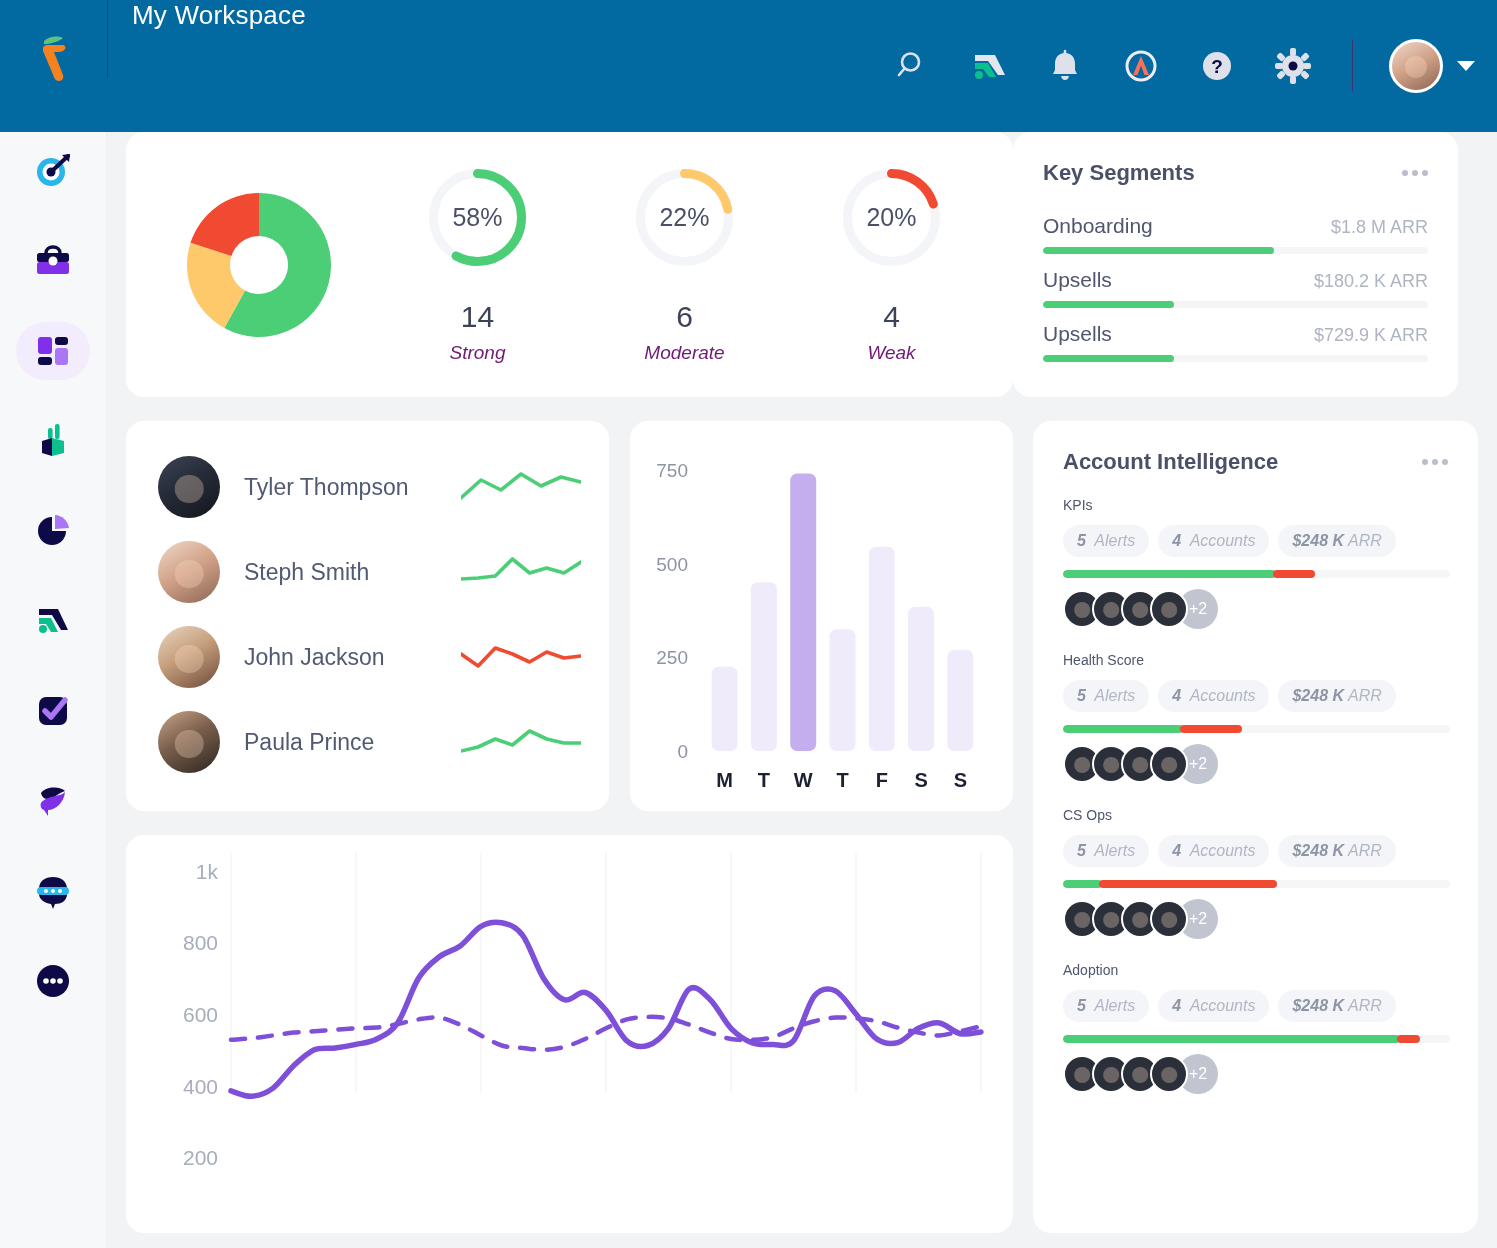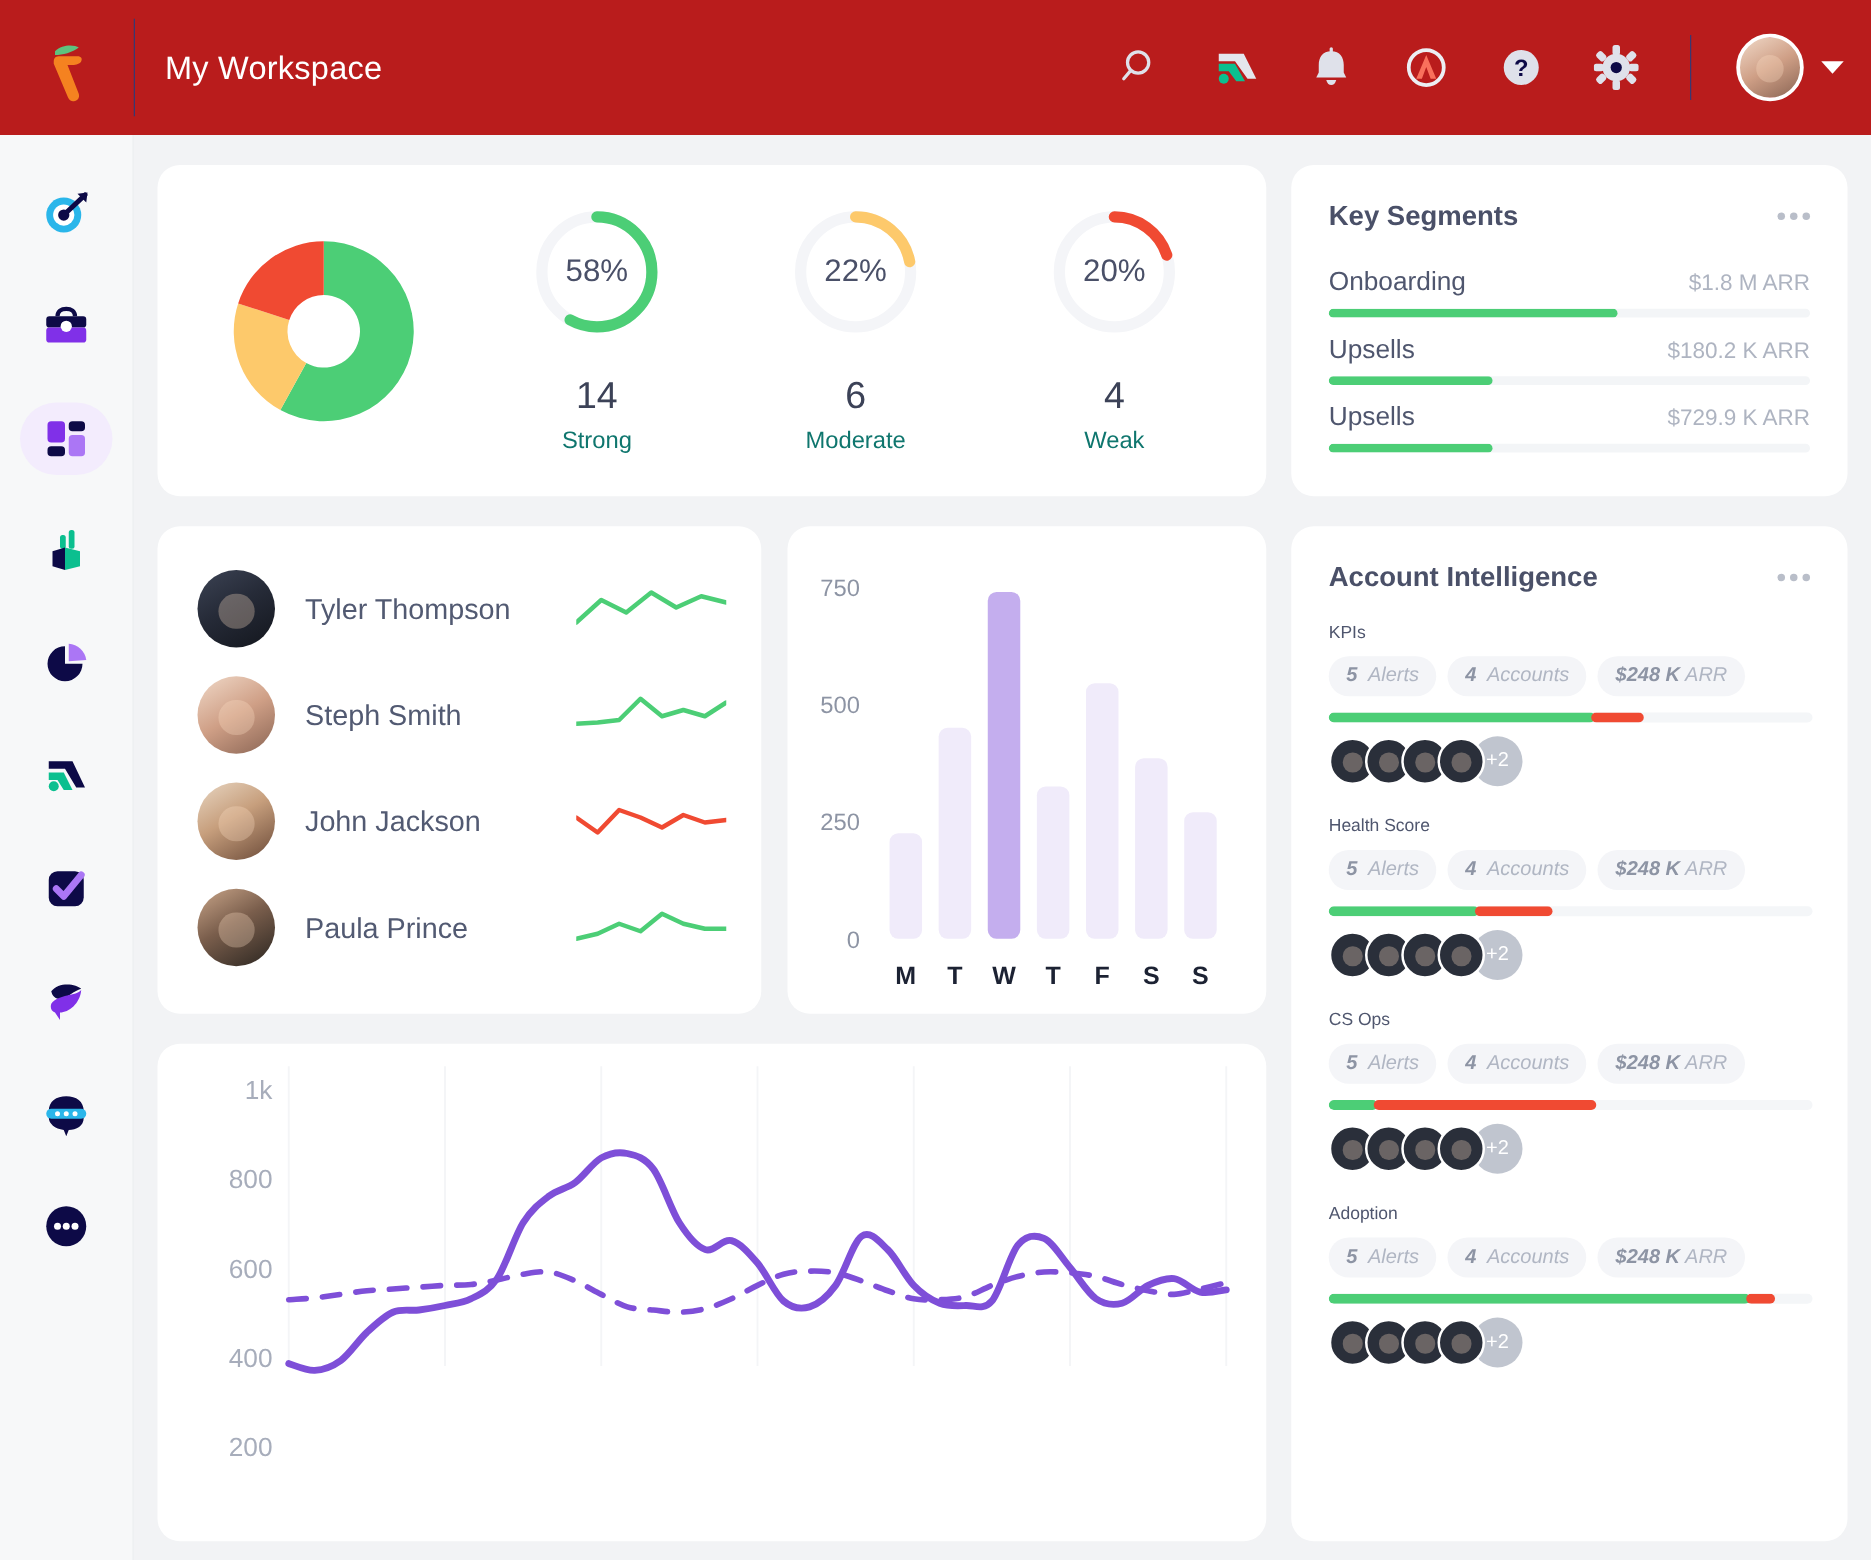--- a/index.html
+++ b/index.html
@@ -6,22 +6,22 @@
   html, body { width:1497px; height:1248px; }
   body {
     background:#0d0a47;
     font-family:"Liberation Sans", sans-serif;
     overflow:hidden;
   }
   .app { position:relative; width:1497px; height:1248px; background:#f2f3f5; }
 
   
   .header {
-    position:absolute; left:0; top:0; width:1497px; height:108px;
-    background:#b91c1c; display:flex; align-items:center; z-index:5;
+    position:absolute; left:0; top:0; width:1497px; height:132px;
+    background:#0369a1; display:flex; z-index:5;
   }
   .logo-zone { width:107px; height:108px; display:flex; align-items:center; justify-content:center; }
   .hdr-divider { width:1px; height:78px; background:#3a3770; }
   .wk-title { color:#ffffff; font-size:26px; margin-left:24px; letter-spacing:.2px; }
   .hdr-icons { margin-left:auto; display:flex; align-items:center; gap:30px; padding-right:22px; }
   .hicon { width:46px; height:46px; display:flex; align-items:center; justify-content:center; cursor:pointer; }
   .hdr-sep { width:1px; height:52px; background:#3a3770; margin:0 6px; }
   .avatar-wrap { display:flex; align-items:center; gap:14px; cursor:pointer; }
   .hdr-avatar {
     width:54px; height:54px; border-radius:50%; border:3px solid #ffffff; overflow:hidden;
@@ -49,38 +49,38 @@
   #kpi-card { left:19px; top:24px; width:887px; height:265px; }
   .kpi-row { display:flex; align-items:center; height:100%; padding:0 18px; }
   .donut-wrap { width:230px; display:flex; justify-content:center; }
   .gauge-col { flex:1; display:flex; flex-direction:column; align-items:center; }
   .gauge-ring { position:relative; width:105px; height:105px; }
   .gauge-pct {
     position:absolute; inset:0; display:flex; align-items:center; justify-content:center;
     font-size:25px; font-weight:normal; color:#4a5068;
   }
   .gauge-num { font-size:30px; color:#3c4257; margin-top:30px; }
-  .gauge-label { font-size:19px; color:#0f766e; margin-top:8px; }
+  .gauge-label { font-size:19px; color:#701a75; margin-top:8px;font-style:italic; }
 
   
   #people-card { left:19px; top:313px; width:483px; height:390px; }
   .people-list { padding:34px 28px 0 32px; display:flex; flex-direction:column; gap:21px; }
   .person { display:flex; align-items:center; height:64px; }
   .p-avatar { width:62px; height:62px; border-radius:50%; overflow:hidden; flex:none; position:relative; }
   .p-name { font-size:23px; color:#525a72; margin-left:24px; white-space:nowrap; }
   .p-spark { margin-left:auto; }
 
   
   #bar-card { left:523px; top:313px; width:383px; height:390px; }
 
   
   #line-card { left:19px; top:727px; width:887px; height:398px; }
 
   
-  #segments-card { left:926px; top:24px; width:445px; height:265px; }
+  #segments-card { left:906px; top:24px; width:445px; height:265px; }
   .panel-head { display:flex; align-items:center; padding:28px 30px 0 30px; }
   .panel-title { font-size:22px; font-weight:bold; color:#4a5068; }
   .dots-btn { margin-left:auto; display:flex; gap:4px; cursor:pointer; }
   .dots-btn i { width:6px; height:6px; border-radius:50%; background:#b9bec9; display:block; }
   .seg-list { padding:14px 30px 0 30px; }
   .seg-row { margin-top:14px; }
   .seg-top { display:flex; align-items:baseline;gap:24px; }
   .seg-name { font-size:21px; color:#4f566e; }
   .seg-val { margin-left:auto; font-size:18px; color:#aeb4c1; }
   .seg-track { height:7px; border-radius:4px; background:#f3f5f7; margin-top:9px; position:relative; overflow:hidden; }

